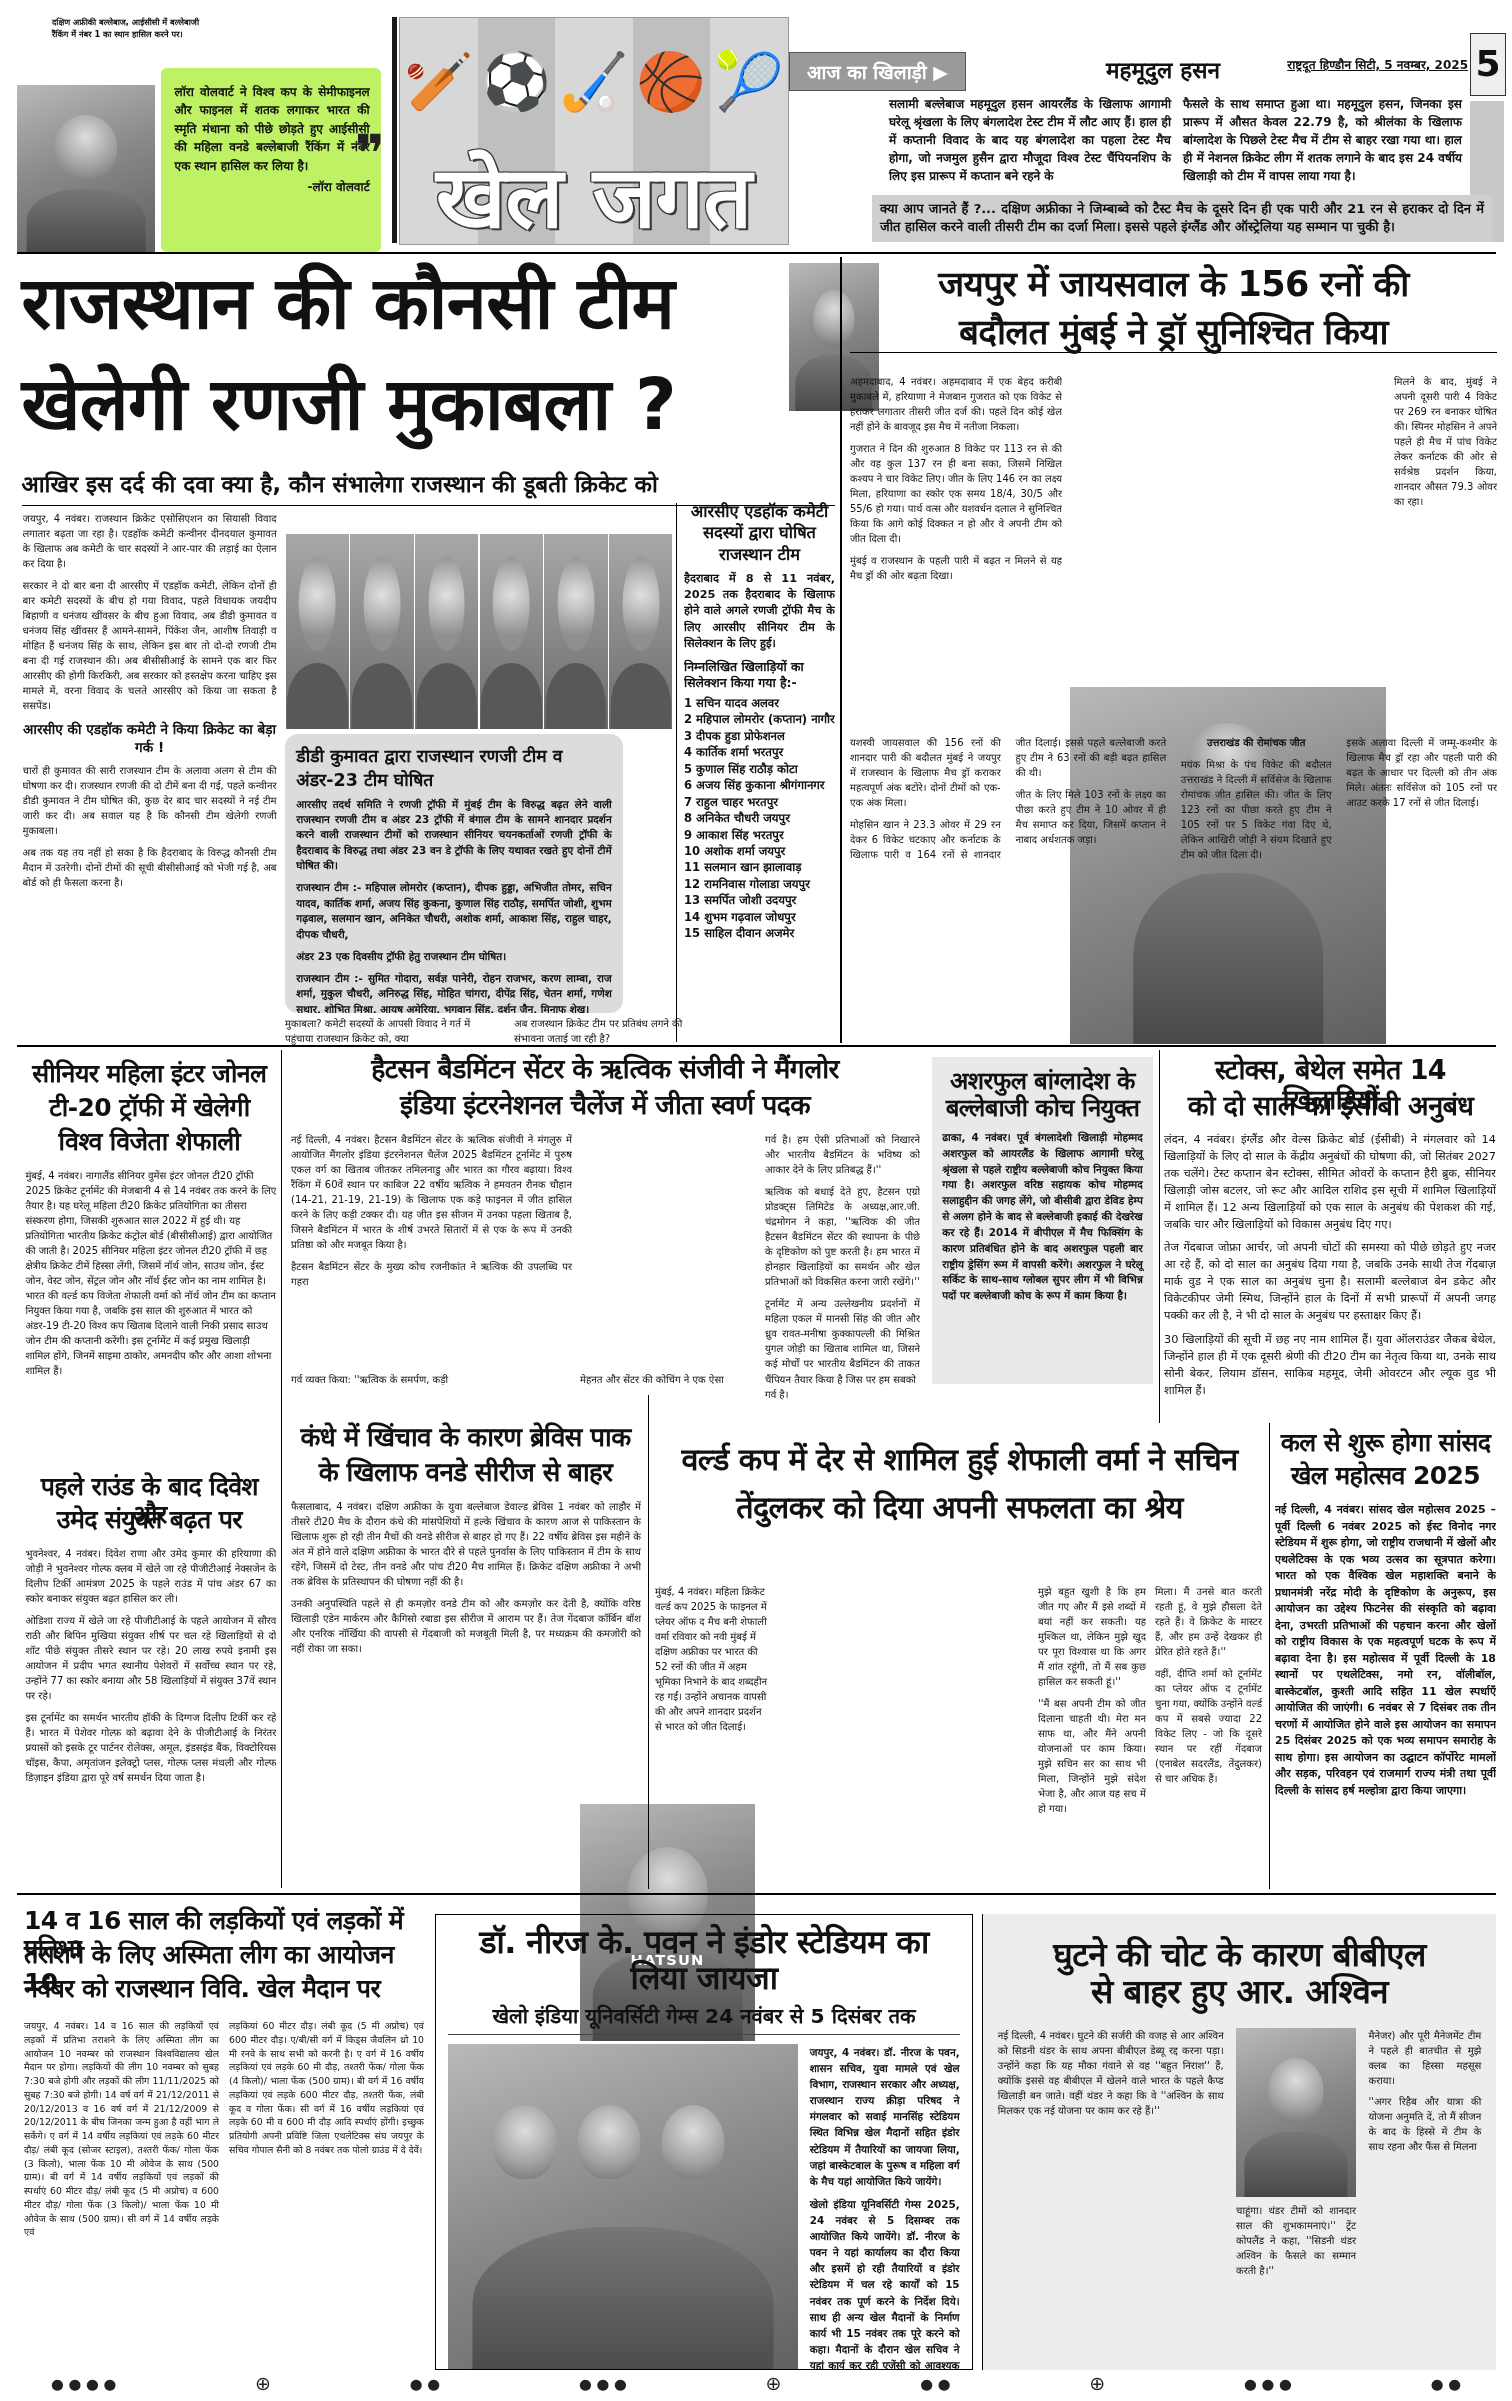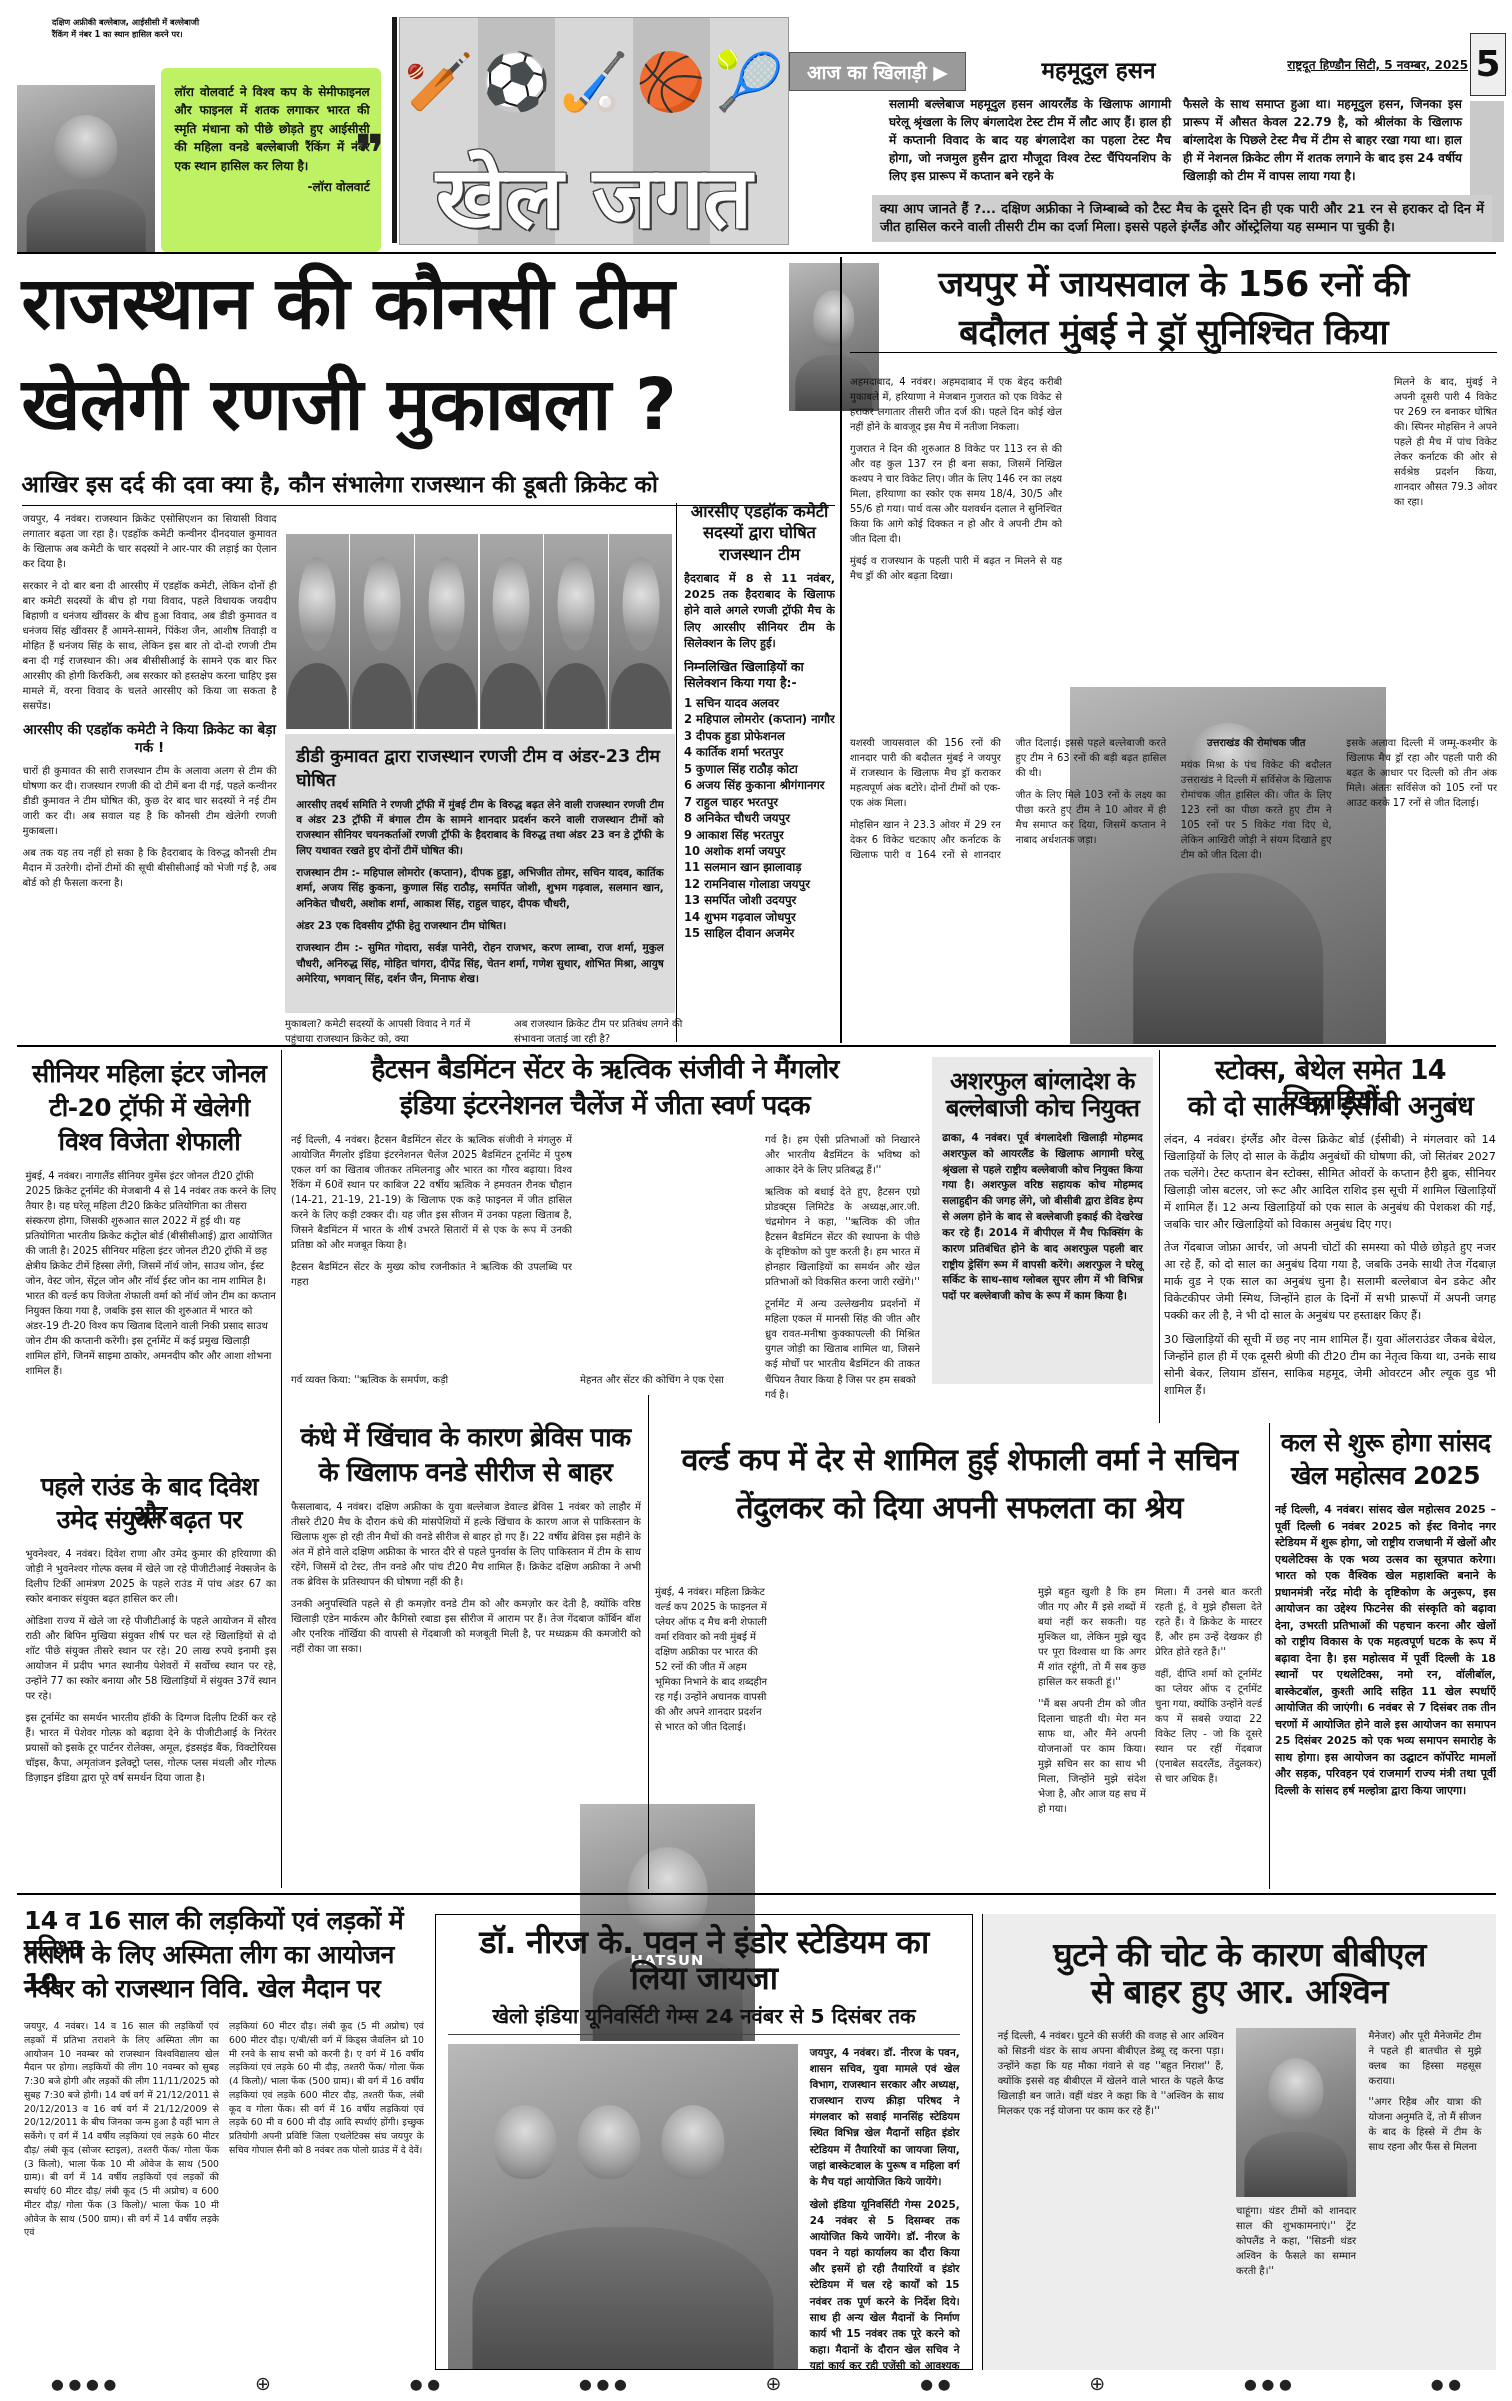--- a/index.html
+++ b/index.html
@@ -65,21 +65,21 @@
       <div class="stripe">🏑</div>
       <div class="stripe">🏀</div>
       <div class="stripe">🎾</div>
     </div>
     <div class="kheljagat">खेल जगत</div>
   </div>
 
   <div class="abs chip" style="left:789px;top:52px;width:175px;height:37px;font-size:19px;">
     <span>आज का खिलाड़ी</span>&nbsp;<span>▶</span>
   </div>
-  <div class="abs center" style="left:977px;top:54px;width:243px;font-size:22.6px;font-weight:800;">महमूदुल हसन</div>
+  <div class="abs center" style="left:977px;top:54px;width:243px;font-size:22.6px;font-weight:800;text-align:right;">महमूदुल हसन</div>
   <div class="abs" style="left:1231px;top:56px;width:237px;font-size:12px;font-weight:800;text-align:right;text-decoration:underline;">राष्ट्रदूत हिण्डौन सिटी, 5 नवम्बर, 2025</div>
   <div class="abs center" style="left:1470px;top:33px;width:34px;height:61px;border:1.7px solid #333;background:#eee;font-size:36px;font-weight:800;line-height:59px;">5</div>
   <div class="abs" style="left:1470px;top:101px;width:34px;height:141px;background:#c9c9c9;"></div>
 
   <div class="abs photo" style="left:789px;top:96px;width:90px;height:148px;">
     <div class="face"></div>
       <div class="torso"></div>
   </div>
   <div class="abs" style="left:889px;top:95px;width:282px;font-size:12px;font-weight:600;line-height:1.5;text-align:justify;">सलामी बल्लेबाज महमूदुल हसन आयरलैंड के खिलाफ आगामी घरेलू श्रृंखला के लिए बंगलादेश टेस्ट टीम में लौट आए हैं। हाल ही में कप्तानी विवाद के बाद यह बंगलादेश का पहला टेस्ट मैच होगा, जो नजमुल हुसैन द्वारा मौजूदा विश्व टेस्ट चैंपियनशिप के लिए इस प्रारूप में कप्तान बने रहने के</div>
   <div class="abs" style="left:1183px;top:95px;width:279px;font-size:12px;font-weight:600;line-height:1.5;text-align:justify;">फैसले के साथ समाप्त हुआ था। महमूदुल हसन, जिनका इस प्रारूप में औसत केवल 22.79 है, को श्रीलंका के खिलाफ बांग्लादेश के पिछले टेस्ट मैच में टीम से बाहर रखा गया था। हाल ही में नेशनल क्रिकेट लीग में शतक लगाने के बाद इस 24 वर्षीय खिलाड़ी को टीम में वापस लाया गया है।</div>
@@ -102,21 +102,21 @@
 
   <div class="abs" style="left:285px;top:534px;width:388px;height:195px;display:flex;">
     <div class="facecell"></div>
       <div class="facecell"></div>
       <div class="facecell"></div>
     <div class="facecell"></div>
       <div class="facecell"></div>
       <div class="facecell"></div>
   </div>
 
-  <div class="abs graybox" style="left:285px;top:734px;width:390px;height:279px;padding:9px 11.3px;box-sizing:border-box;overflow:hidden;">
+  <div class="abs graybox" style="left:285px;top:734px;width:338px;height:279px;padding:9px 11.3px;box-sizing:border-box;overflow:hidden;border-radius:13px;">
     <div class="bold" style="font-size:17.5px;margin-bottom:5.6px;">डीडी कुमावत द्वारा राजस्थान रणजी टीम व अंडर-23 टीम घोषित</div>
     <div style="font-size:10.4px;line-height:1.48;font-weight:600;">
       <p>आरसीए तदर्थ समिति ने रणजी ट्रॉफी में मुंबई टीम के विरुद्ध बढ़त लेने वाली राजस्थान रणजी टीम व अंडर 23 ट्रॉफी में बंगाल टीम के सामने शानदार प्रदर्शन करने वाली राजस्थान टीमों को राजस्थान सीनियर चयनकर्ताओं रणजी ट्रॉफी के हैदराबाद के विरुद्ध तथा अंडर 23 वन डे ट्रॉफी के लिए यथावत रखते हुए दोनों टीमें घोषित की।</p>
       <p>राजस्थान टीम :- महिपाल लोमरोर (कप्तान), दीपक हुड्डा, अभिजीत तोमर, सचिन यादव, कार्तिक शर्मा, अजय सिंह कुकना, कुणाल सिंह राठौड़, समर्पित जोशी, शुभम गढ़वाल, सलमान खान, अनिकेत चौधरी, अशोक शर्मा, आकाश सिंह, राहुल चाहर, दीपक चौधरी,</p>
       <p class="bold">अंडर 23 एक दिवसीय ट्रॉफी हेतु राजस्थान टीम घोषित।</p>
       <p>राजस्थान टीम :- सुमित गोदारा, सर्वज्ञ पानेरी, रोहन राजभर, करण लाम्बा, राज शर्मा, मुकुल चौधरी, अनिरुद्ध सिंह, मोहित चांगरा, दीपेंद्र सिंह, चेतन शर्मा, गणेश सुथार, शोभित मिश्रा, आयुष अमेरिया, भगवान् सिंह, दर्शन जैन, मिनाफ शेख।</p>
     </div>
   </div>
   <div class="abs body-txt" style="left:285px;top:1016px;width:189px;">मुकाबला? कमेटी सदस्यों के आपसी विवाद ने गर्त में पहुंचाया राजस्थान क्रिकेट को, क्या</div>
   <div class="abs body-txt" style="left:514px;top:1016px;width:189px;">अब राजस्थान क्रिकेट टीम पर प्रतिबंध लगने की संभावना जताई जा रही है?</div>

